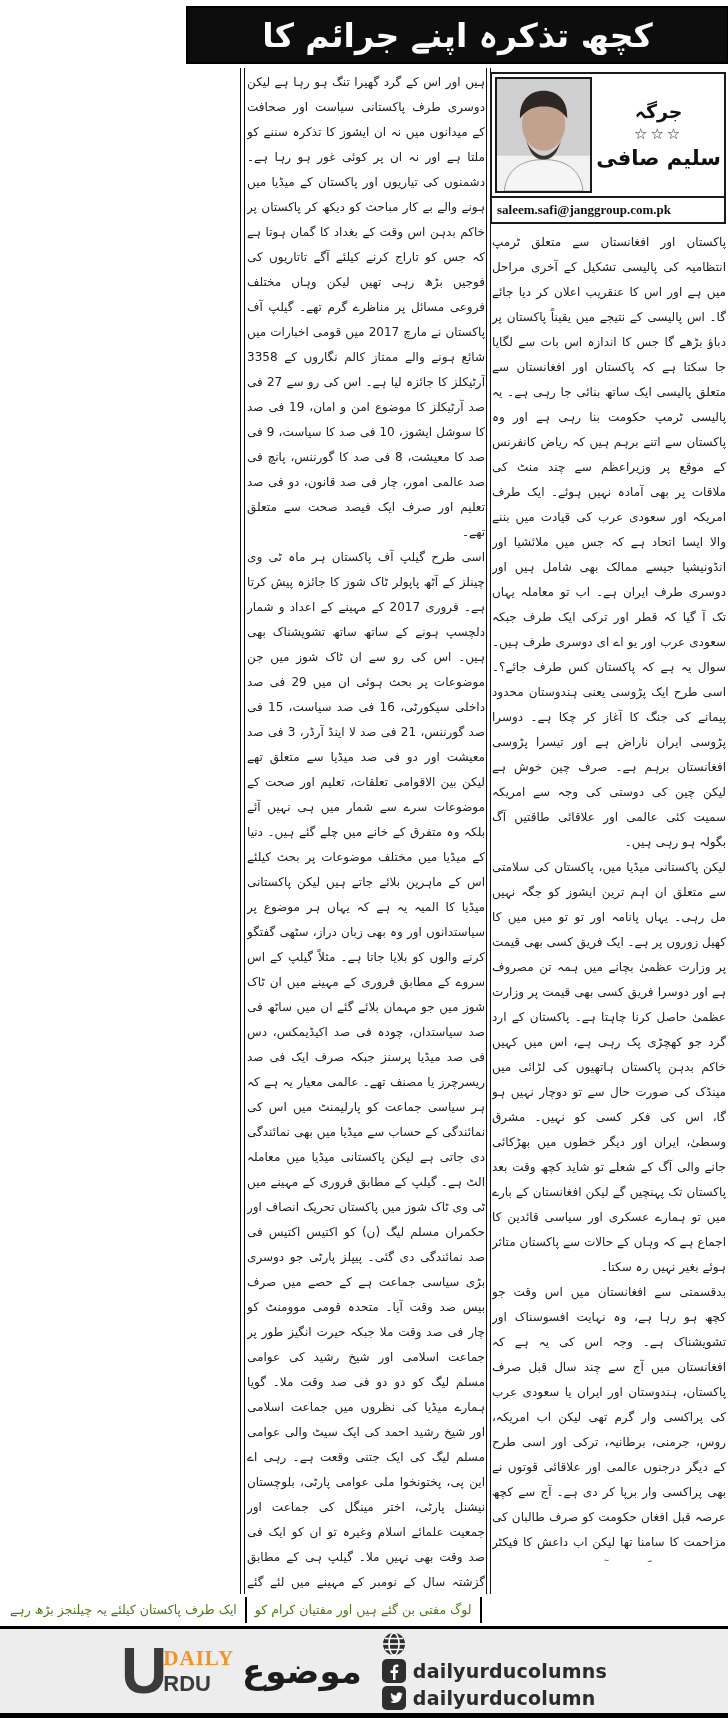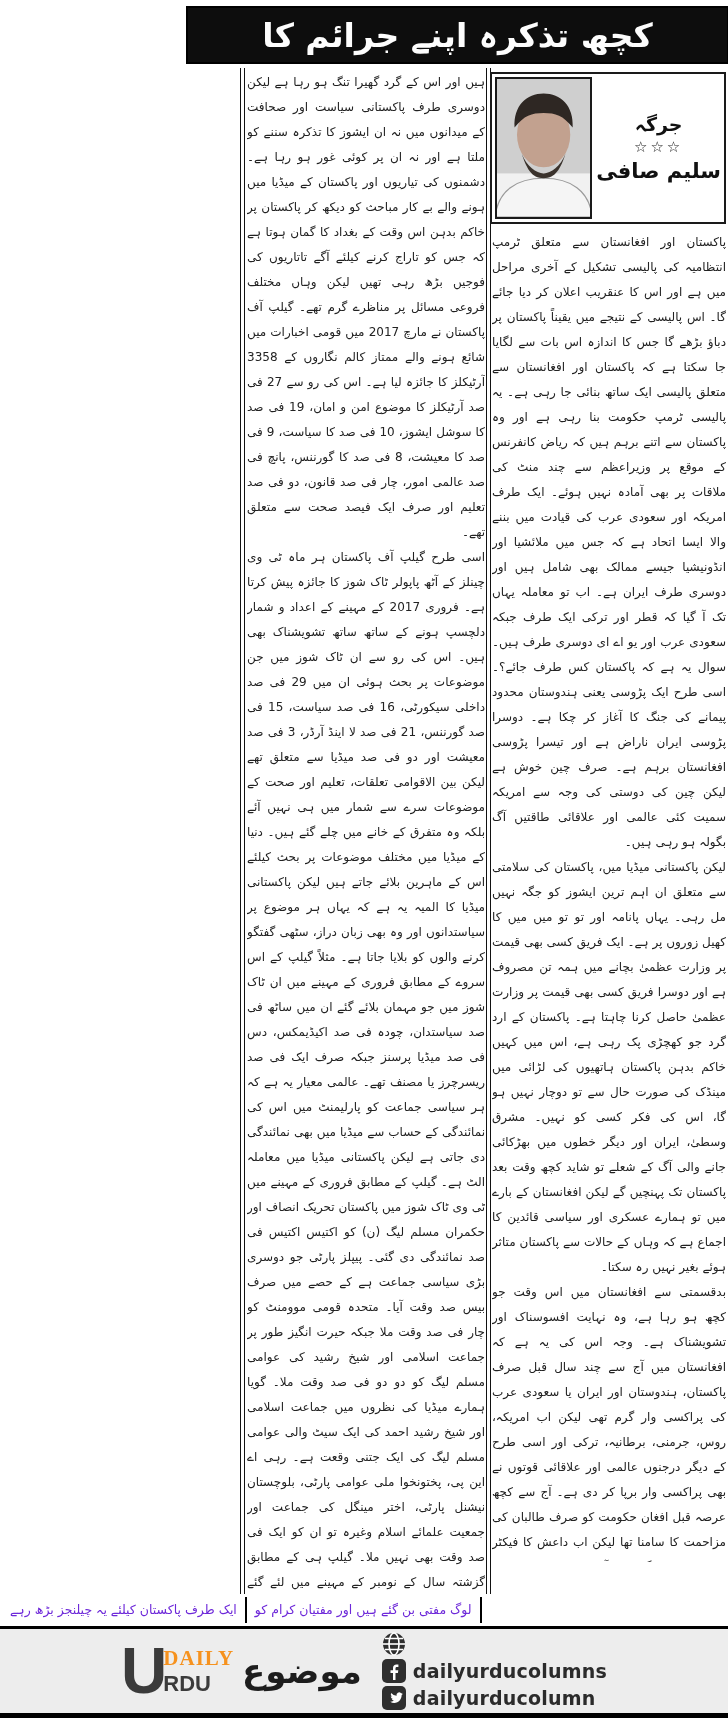--- a/index.html
+++ b/index.html
@@ -34,21 +34,21 @@
   .hdr-spacer{float:right;width:54px;height:62px;}
 
   
   .vdivider{position:absolute;top:68px;height:1526px;width:3px;border-left:1px solid #111;border-right:1px solid #111;}
   .vd-1{left:240px;}
   .vd-2{left:486px;}
 
   
   .catchline{position:absolute;left:2px;top:1596px;height:28px;display:flex;align-items:center;direction:ltr;}
   .catchline .seg{direction:rtl;font-size:12.5px;white-space:nowrap;padding:0 8px;height:26px;line-height:26px;
-                  border-right:2px solid #000;color:#6d28d9;}
+                  border-right:2px solid #000;color:#4d7c0f;}
 
   
   .footer{position:absolute;left:0;top:1626px;width:728px;height:92px;background:#ededed;
           border-top:3px solid #000;border-bottom:5px solid #000;box-sizing:border-box;
           display:flex;align-items:center;justify-content:center;gap:14px;}
   .logo{display:flex;align-items:center;}
   .logo-u{font-size:64px;font-weight:900;color:#3b3b3b;line-height:60px;font-family:"Liberation Sans",sans-serif;}
   .logo-stack{display:flex;flex-direction:column;margin-left:-4px;}
   .logo-daily{font-size:21px;font-weight:900;letter-spacing:1px;font-family:Liberation Serif, serif;}
   .logo-rdu{font-size:22px;font-weight:900;color:#3b3b3b;line-height:26px;font-family:"Liberation Sans",sans-serif;}
@@ -82,20 +82,21 @@
           <path d="M36 40c-1-18 10-28 24-28s25 10 24 28c-8-10-14-12-24-12s-16 2-24 12z" fill="#2e2723"></path>
           <path d="M42 62c4 10 12 16 18 16s14-6 18-16c-4 12-8 20-18 20s-14-8-18-20z" fill="#3a322c"></path>
         </svg>
       </div>
       <div class="ab-meta">
         <span class="ab-column-label" lang="ur">جرگہ</span>
         <span class="ab-stars">☆☆☆</span>
         <span class="ab-name" lang="ur">سلیم صافی</span>
       </div>
     </div>
+    <div class="ab-email">saleem.safi@janggroup.com.pk</div>
   </div>
 
   <div class="coltext col-right" dir="rtl" lang="ur">
       <p>پاکستان اور افغانستان سے متعلق ٹرمپ انتظامیہ کی پالیسی تشکیل کے آخری مراحل میں ہے اور اس کا عنقریب اعلان کر دیا جائے گا۔ اس پالیسی کے نتیجے میں یقیناً پاکستان پر دباؤ بڑھے گا جس کا اندازہ اس بات سے لگایا جا سکتا ہے کہ پاکستان اور افغانستان سے متعلق پالیسی ایک ساتھ بنائی جا رہی ہے۔ یہ پالیسی ٹرمپ حکومت بنا رہی ہے اور وہ پاکستان سے اتنے برہم ہیں کہ ریاض کانفرنس کے موقع پر وزیراعظم سے چند منٹ کی ملاقات پر بھی آمادہ نہیں ہوئے۔ ایک طرف امریکہ اور سعودی عرب کی قیادت میں بننے والا ایسا اتحاد ہے کہ جس میں ملائشیا اور انڈونیشیا جیسے ممالک بھی شامل ہیں اور دوسری طرف ایران ہے۔ اب تو معاملہ یہاں تک آ گیا کہ قطر اور ترکی ایک طرف جبکہ سعودی عرب اور یو اے ای دوسری طرف ہیں۔ سوال یہ ہے کہ پاکستان کس طرف جائے؟۔ اسی طرح ایک پڑوسی یعنی ہندوستان محدود پیمانے کی جنگ کا آغاز کر چکا ہے۔ دوسرا پڑوسی ایران ناراض ہے اور تیسرا پڑوسی افغانستان برہم ہے۔ صرف چین خوش ہے لیکن چین کی دوستی کی وجہ سے امریکہ سمیت کئی عالمی اور علاقائی طاقتیں آگ بگولہ ہو رہی ہیں۔</p>
       <p>لیکن پاکستانی میڈیا میں، پاکستان کی سلامتی سے متعلق ان اہم ترین ایشوز کو جگہ نہیں مل رہی۔ یہاں پانامہ اور تو تو میں میں کا کھیل زوروں پر ہے۔ ایک فریق کسی بھی قیمت پر وزارت عظمیٰ بچانے میں ہمہ تن مصروف ہے اور دوسرا فریق کسی بھی قیمت پر وزارت عظمیٰ حاصل کرنا چاہتا ہے۔ پاکستان کے ارد گرد جو کھچڑی پک رہی ہے، اس میں کہیں خاکم بدہن پاکستان ہاتھیوں کی لڑائی میں مینڈک کی صورت حال سے تو دوچار نہیں ہو گا، اس کی فکر کسی کو نہیں۔ مشرق وسطیٰ، ایران اور دیگر خطوں میں بھڑکائی جانے والی آگ کے شعلے تو شاید کچھ وقت بعد پاکستان تک پہنچیں گے لیکن افغانستان کے بارے میں تو ہمارے عسکری اور سیاسی قائدین کا اجماع ہے کہ وہاں کے حالات سے پاکستان متاثر ہوئے بغیر نہیں رہ سکتا۔</p>
       <p>بدقسمتی سے افغانستان میں اس وقت جو کچھ ہو رہا ہے، وہ نہایت افسوسناک اور تشویشناک ہے۔ وجہ اس کی یہ ہے کہ افغانستان میں آج سے چند سال قبل صرف پاکستان، ہندوستان اور ایران یا سعودی عرب کی پراکسی وار گرم تھی لیکن اب امریکہ، روس، جرمنی، برطانیہ، ترکی اور اسی طرح کے دیگر درجنوں عالمی اور علاقائی قوتوں نے بھی پراکسی وار برپا کر دی ہے۔ آج سے کچھ عرصہ قبل افغان حکومت کو صرف طالبان کی مزاحمت کا سامنا تھا لیکن اب داعش کا فیکٹر بھی شامل ہو گیا ہے۔ آج سے کچھ عرصہ قبل وہاں کی حکومت صرف کمزور تھی لیکن اب اس میں بڑی خطرناک دراڑیں بھی پڑ گئی ہیں۔ نتیجتاً یہ حالت ہو گئی ہے کہ افغان دارالحکومت کابل میں اب دہشت گردی کے واقعات کی وجہ سے بے گناہ شہریوں کا جینا محال ہو گیا ہے۔ پاکستان کیلئے خطرناک تبدیلی یہ آ گئی ہے کہ پہلے پاکستان پر الزام صرف بعض حکومتی اہلکار لگا رہے تھے لیکن اب صدر سے لے کر عام شہری تک ہر افغانی اپنی زبوں حالی کیلئے پاکستان کو مورد الزام ٹھہرا رہا ہے۔</p>
     </div>
   <div class="coltext col-middle" dir="rtl" lang="ur">
       <p>ہیں اور اس کے گرد گھیرا تنگ ہو رہا ہے لیکن دوسری طرف پاکستانی سیاست اور صحافت کے میدانوں میں نہ ان ایشوز کا تذکرہ سننے کو ملتا ہے اور نہ ان پر کوئی غور ہو رہا ہے۔ دشمنوں کی تیاریوں اور پاکستان کے میڈیا میں ہونے والے بے کار مباحث کو دیکھ کر پاکستان پر خاکم بدہن اس وقت کے بغداد کا گمان ہوتا ہے کہ جس کو تاراج کرنے کیلئے آگے تاتاریوں کی فوجیں بڑھ رہی تھیں لیکن وہاں مختلف فروعی مسائل پر مناظرے گرم تھے۔ گیلپ آف پاکستان نے مارچ 2017 میں قومی اخبارات میں شائع ہونے والے ممتاز کالم نگاروں کے 3358 آرٹیکلز کا جائزہ لیا ہے۔ اس کی رو سے 27 فی صد آرٹیکلز کا موضوع امن و امان، 19 فی صد کا سوشل ایشوز، 10 فی صد کا سیاست، 9 فی صد کا معیشت، 8 فی صد کا گورننس، پانچ فی صد عالمی امور، چار فی صد قانون، دو فی صد تعلیم اور صرف ایک فیصد صحت سے متعلق تھے۔</p>
       <p>اسی طرح گیلپ آف پاکستان ہر ماہ ٹی وی چینلز کے آٹھ پاپولر ٹاک شوز کا جائزہ پیش کرتا ہے۔ فروری 2017 کے مہینے کے اعداد و شمار دلچسپ ہونے کے ساتھ ساتھ تشویشناک بھی ہیں۔ اس کی رو سے ان ٹاک شوز میں جن موضوعات پر بحث ہوئی ان میں 29 فی صد داخلی سیکورٹی، 16 فی صد سیاست، 15 فی صد گورننس، 21 فی صد لا اینڈ آرڈر، 3 فی صد معیشت اور دو فی صد میڈیا سے متعلق تھے لیکن بین الاقوامی تعلقات، تعلیم اور صحت کے موضوعات سرے سے شمار میں ہی نہیں آئے بلکہ وہ متفرق کے خانے میں چلے گئے ہیں۔ دنیا کے میڈیا میں مختلف موضوعات پر بحث کیلئے اس کے ماہرین بلائے جاتے ہیں لیکن پاکستانی میڈیا کا المیہ یہ ہے کہ یہاں ہر موضوع پر سیاستدانوں اور وہ بھی زبان دراز، سٹھی گفتگو کرنے والوں کو بلایا جاتا ہے۔ مثلاً گیلپ کے اس سروے کے مطابق فروری کے مہینے میں ان ٹاک شوز میں جو مہمان بلائے گئے ان میں ساٹھ فی صد سیاستدان، چودہ فی صد اکیڈیمکس، دس فی صد میڈیا پرسنز جبکہ صرف ایک فی صد ریسرچرز یا مصنف تھے۔ عالمی معیار یہ ہے کہ ہر سیاسی جماعت کو پارلیمنٹ میں اس کی نمائندگی کے حساب سے میڈیا میں بھی نمائندگی دی جاتی ہے لیکن پاکستانی میڈیا میں معاملہ الٹ ہے۔ گیلپ کے مطابق فروری کے مہینے میں ٹی وی ٹاک شوز میں پاکستان تحریک انصاف اور حکمران مسلم لیگ (ن) کو اکتیس اکتیس فی صد نمائندگی دی گئی۔ پیپلز پارٹی جو دوسری بڑی سیاسی جماعت ہے کے حصے میں صرف بیس صد وقت آیا۔ متحدہ قومی موومنٹ کو چار فی صد وقت ملا جبکہ حیرت انگیز طور پر جماعت اسلامی اور شیخ رشید کی عوامی مسلم لیگ کو دو دو فی صد وقت ملا۔ گویا ہمارے میڈیا کی نظروں میں جماعت اسلامی اور شیخ رشید احمد کی ایک سیٹ والی عوامی مسلم لیگ کی ایک جتنی وقعت ہے۔ رہی اے این پی، پختونخوا ملی عوامی پارٹی، بلوچستان نیشنل پارٹی، اختر مینگل کی جماعت اور جمعیت علمائے اسلام وغیرہ تو ان کو ایک فی صد وقت بھی نہیں ملا۔ گیلپ ہی کے مطابق گزشتہ سال کے نومبر کے مہینے میں لئے گئے جائزے کی رو سے ان ٹاک شوز میں پی ٹی آئی کو تینتیس فی صد، مسلم لیگ (ن) کو اکتیس فی صد جبکہ بیچاری پیپلز پارٹی کو 25 فی صد وقت عنایت کیا گیا۔</p>

